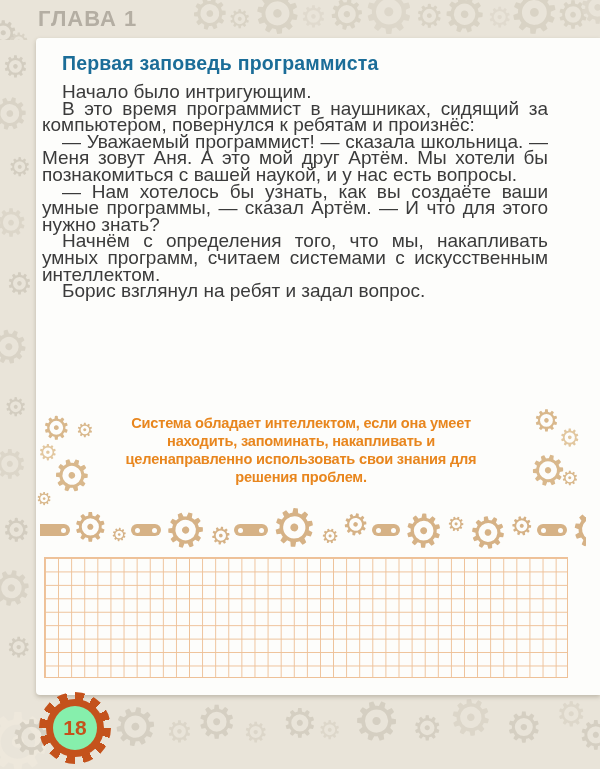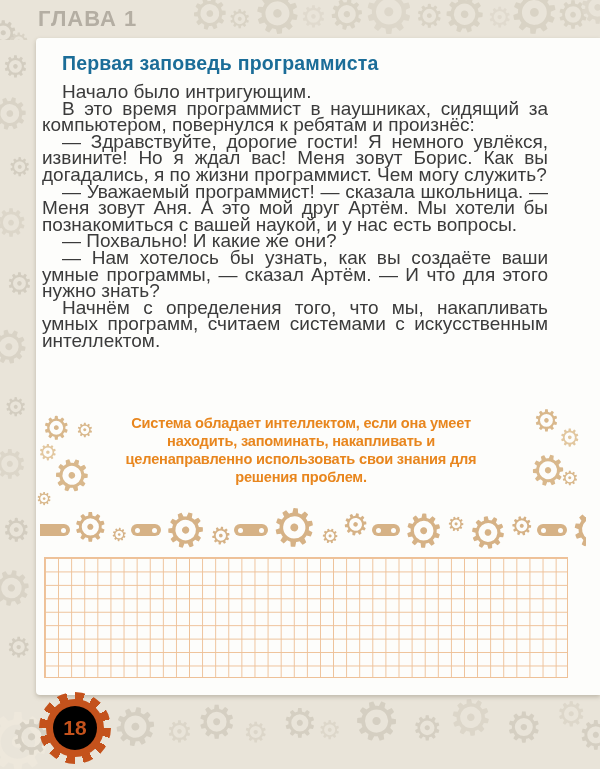--- a/index.html
+++ b/index.html
@@ -52,21 +52,21 @@
     border:1px solid var(--grid_line);
     background-image:linear-gradient(to right,var(--grid_line) 1px,transparent 1px),
       linear-gradient(to bottom,var(--grid_line) 1px,transparent 1px);
     background-size:13.1px 13.45px;}
   
   .footer-decor{position:absolute;left:0;top:695px;width:600px;height:74px;overflow:hidden;}
   .page-gear{position:absolute;left:46px;top:699px;width:58px;height:58px;z-index:5;}
   .page-gear .teeth{position:absolute;inset:-7px;border-radius:50%;
     background:repeating-conic-gradient(var(--page_gear_orange) 0 16deg,transparent 16deg 30deg);}
   .page-gear .gbody{position:absolute;inset:0;border-radius:50%;background:var(--page_gear_orange);}
-  .page-gear .hole{position:absolute;inset:7px;border-radius:50%;background:#000000;
+  .page-gear .hole{position:absolute;inset:7px;border-radius:50%;background:#86efac;
     display:flex;align-items:center;justify-content:center;}
   .page-gear .hole span{font-size:21px;font-weight:bold;color:var(--page_gear_orange);}
 </style>
 </head>
 <body>
 
 <div class="header-decor" id="header-decor">
     <span class="gear" style="left: 190px; top: -8px; font-size: 44px; color: rgb(217, 211, 197); transform: rotate(15deg);">⚙</span>
     <span class="gear" style="left: 228px; top: 6px; font-size: 26px; color: rgb(217, 211, 197); transform: rotate(0deg);">⚙</span>
     <span class="gear" style="left: 252px; top: -14px; font-size: 56px; color: rgb(217, 211, 197); transform: rotate(30deg);">⚙</span>
@@ -97,25 +97,24 @@
     <span class="gear" style="left: -10px; top: 528px; font-size: 48px; color: rgb(217, 211, 198); transform: rotate(10deg);">⚙</span>
     <span class="gear" style="left: 6px; top: 598px; font-size: 28px; color: rgb(211, 205, 192); transform: rotate(0deg);">⚙</span>
   </div>
 
 <div class="panel">
   <div class="text-region">
     <h1 class="article-title">Первая заповедь программиста</h1>
     <div class="paragraphs" id="paragraphs">
         <p><span>Начало было интригующим.</span></p>
         <p><span>В это время программист в наушниках, сидящий за компьютером, повернулся к ребятам и произнёс:</span></p>
-        <p><span>— Здравствуйте, дорогие гости! Я немного увлёкся, извините! Но я ждал вас! Меня зовут Борис. Как вы догадались, я по жизни программист. Чем могу служить?</span></p>
         <p><span>— Уважаемый программист! — сказала школьница. — Меня зовут Аня. А это мой друг Артём. Мы хотели бы познакомиться с вашей наукой, и у нас есть вопросы.</span></p>
-        <p><span>— Похвально! И какие же они?</span></p>
         <p><span>— Нам хотелось бы узнать, как вы создаёте ваши умные программы, — сказал Артём. — И что для этого нужно знать?</span></p>
         <p><span>Начнём с определения того, что мы, накапливать умных программ, считаем системами с искусственным интеллектом.</span></p>
+        <p><span>Борис взглянул на ребят и задал вопрос.</span></p>
       </div>
   </div>
 
   <div class="cluster cluster-left" id="cluster-left">
       <span class="gear" style="left: 6px; top: 2px; font-size: 32px; color: rgb(217, 184, 140); transform: rotate(0deg);">⚙</span>
       <span class="gear" style="left: 40px; top: 10px; font-size: 20px; color: rgb(217, 184, 140); transform: rotate(0deg);">⚙</span>
       <span class="gear" style="left: 2px; top: 32px; font-size: 22px; color: rgb(226, 199, 159); transform: rotate(0deg);">⚙</span>
       <span class="gear" style="left: 16px; top: 44px; font-size: 44px; color: rgb(217, 184, 140); transform: rotate(20deg);">⚙</span>
       <span class="gear" style="left: 0px; top: 80px; font-size: 18px; color: rgb(217, 184, 140); transform: rotate(0deg);">⚙</span>
     </div>

